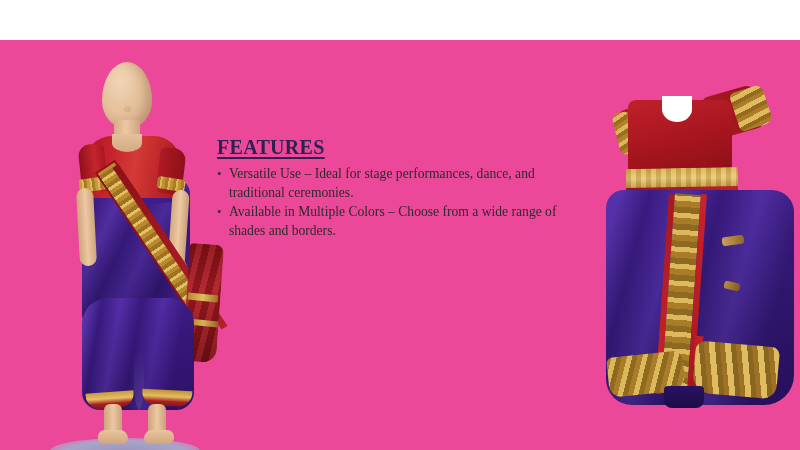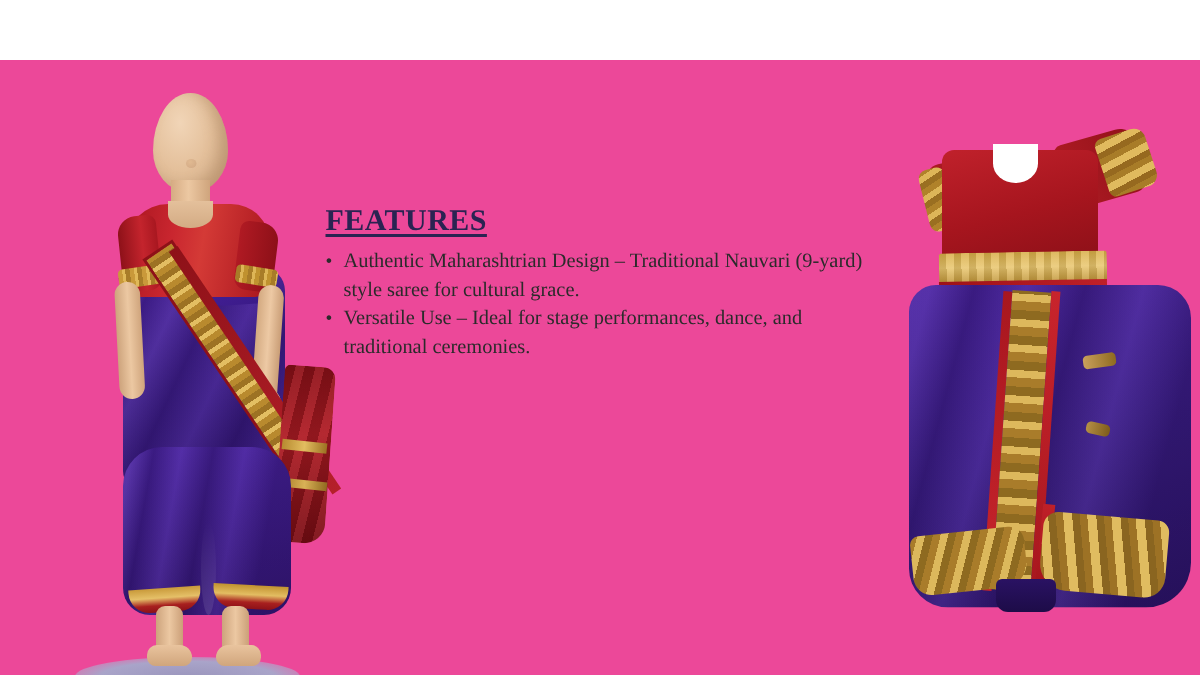--- a/index.html
+++ b/index.html
@@ -325,22 +325,22 @@
 
     <div class="leg-l"></div>
     <div class="leg-r"></div>
     <div class="foot-l"></div>
     <div class="foot-r"></div>
   </div>
 
   <div class="features">
     <h2>FEATURES</h2>
     <ul>
-      <li>Authentic Maharashtrian Design – Traditional Nauvari (9-yard) style saree for cultural grace.</li>
       <li>Versatile Use – Ideal for stage performances, dance, and traditional ceremonies.</li>
+      <li>Available in Multiple Colors – Choose from a wide range of shades and borders.</li>
     </ul>
   </div>
 
   <div class="photo-right">
     <div class="fl-shoulder-r"></div>
     <div class="fl-cuff-r"></div>
     <div class="fl-shoulder-l"></div>
     <div class="fl-cuff-l"></div>
     <div class="fl-blouse-body"></div>
     <div class="fl-neck"></div>

